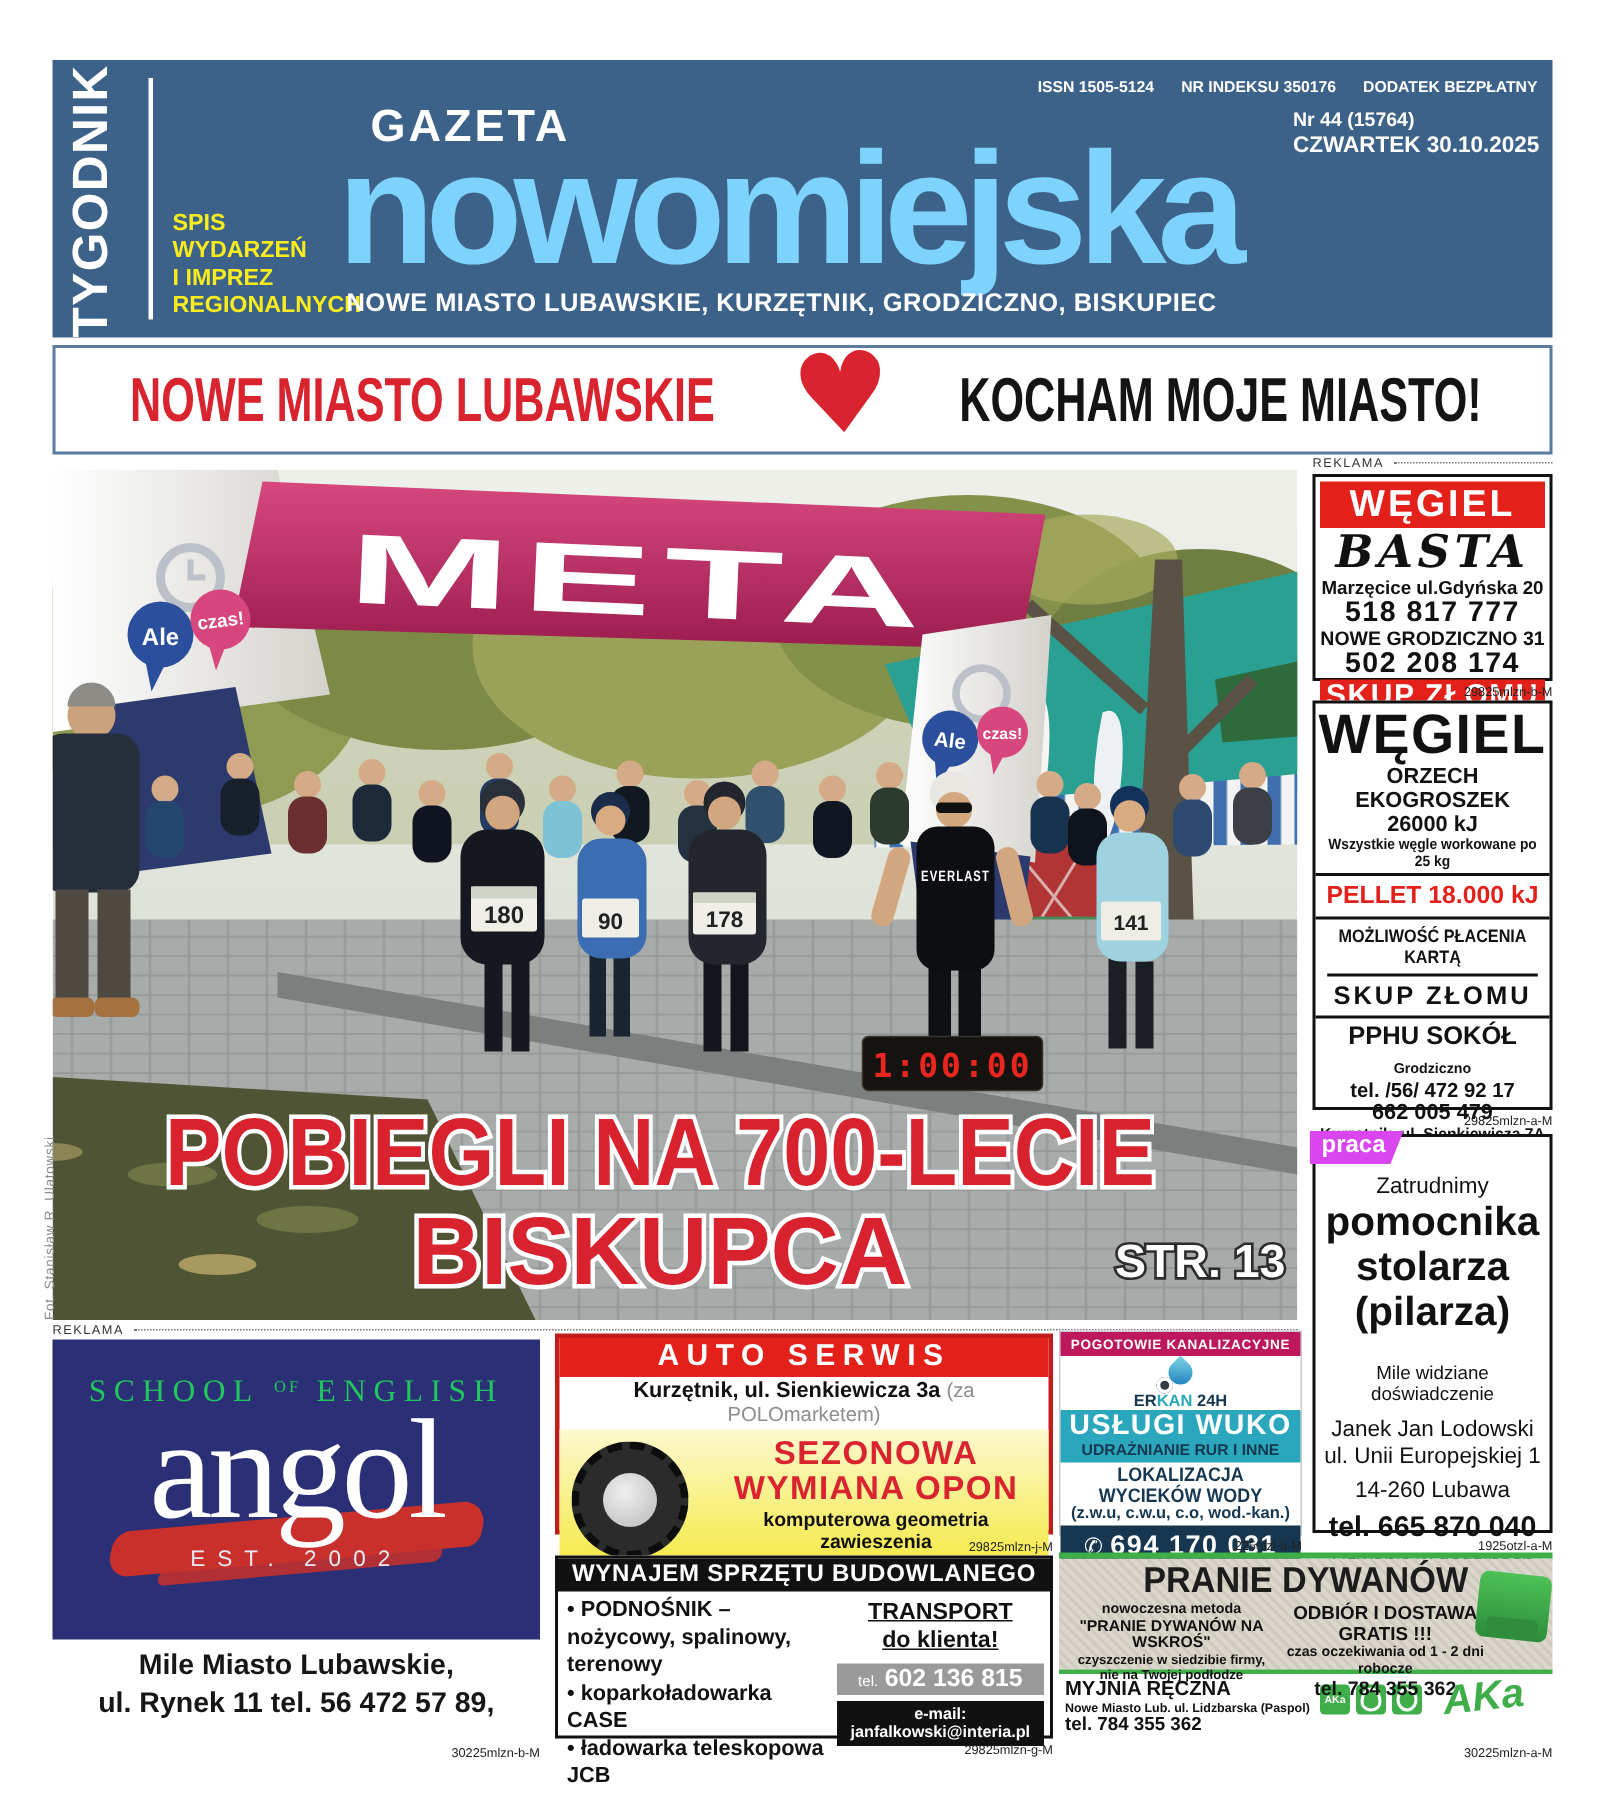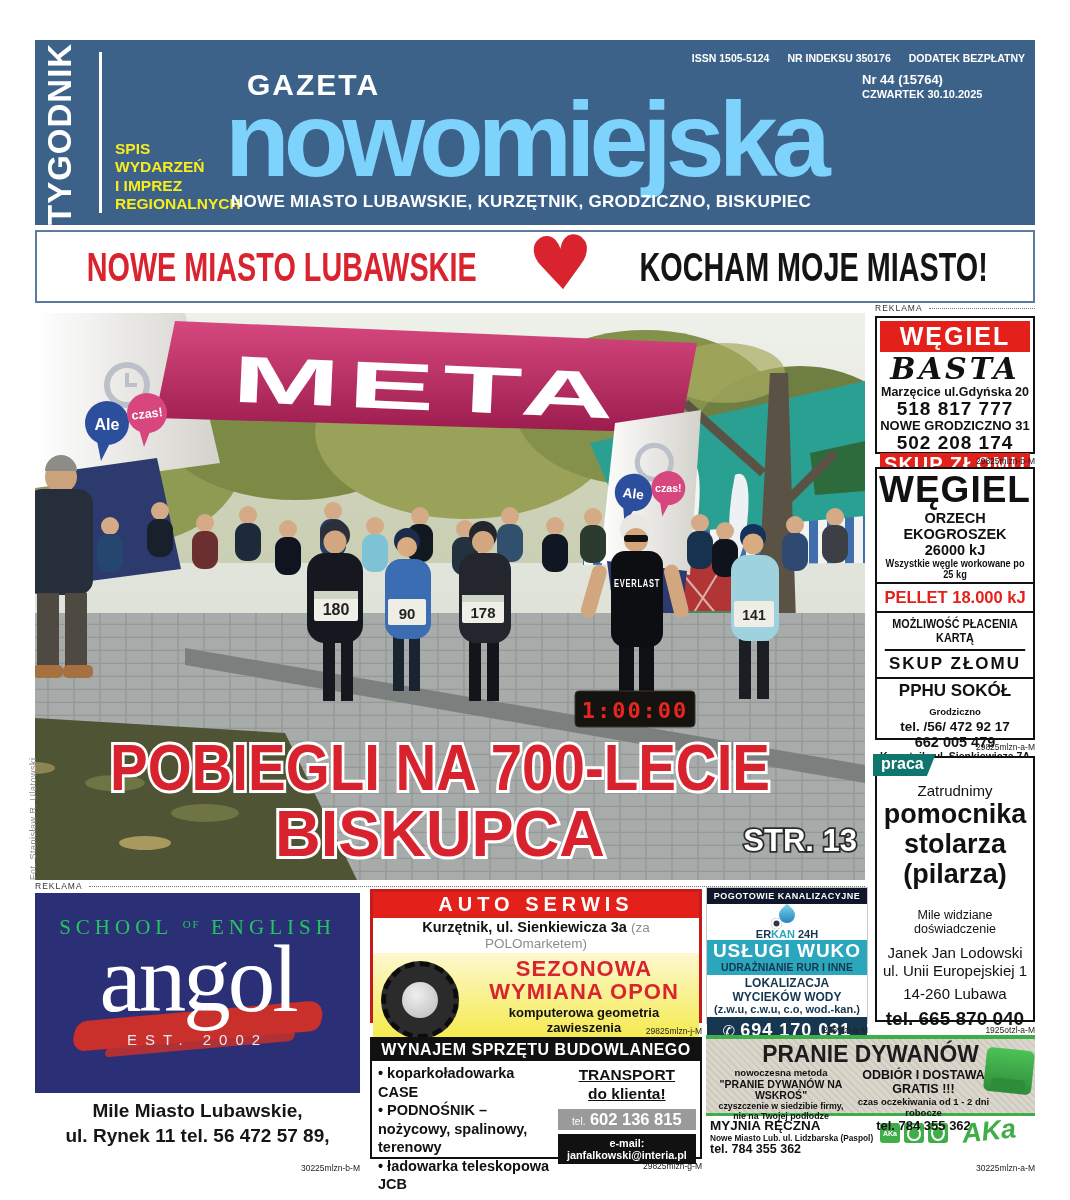--- a/index.html
+++ b/index.html
@@ -14,21 +14,21 @@
     font-size:33px;letter-spacing:1px;}
   .mast-div{left:64px;top:12px;width:3px;height:161px;background:#fff;}
   .cgk{left:80px;top:12px;color:#fff;font-weight:700;font-size:23px;line-height:1.12;}
   .spis{left:80px;top:100px;color:#f8ec1e;font-weight:700;font-size:15.5px;line-height:1.18;}
   .gazeta{left:212px;top:28px;color:#fff;font-weight:700;font-size:30px;letter-spacing:2px;}
   .nmtitle{left:190px;top:46px;color:#7dd3fc;font-weight:700;font-size:106px;letter-spacing:-6px;line-height:1;}
   .msub{left:196px;top:152px;color:#fff;font-weight:700;font-size:17px;letter-spacing:.3px;}
   .issnrow{right:10px;top:12px;color:#fff;font-weight:700;font-size:10.5px;display:flex;gap:18px;}
   .issue{left:827px;top:32px;color:#fff;line-height:1.2;}
   .issue .no{font-size:13px;font-weight:700;}
-  .issue .dt{font-size:11px;font-weight:800;}
+  .issue .dt{font-size:15px;font-weight:800;}
 
   
   .motto{left:35px;top:230px;width:1000px;height:73px;background:#fff;border:2px solid #5b7ba1;
     box-sizing:border-box;display:flex;align-items:center;justify-content:center;}
   .motto .t{display:inline-block;transform:scaleX(.8) scaleY(1.15);font-weight:700;font-size:36px;
     white-space:nowrap;letter-spacing:0;}
   .motto .red{color:#d9232e;}
   .motto .blk{color:#141414;}
   .heart{display:inline-block;color:#d9232e;font-size:74px;line-height:0;margin:0 2px 8px 2px;
     transform:rotate(-4deg);font-family:"DejaVu Sans",sans-serif;}
@@ -74,21 +74,21 @@
   .sokol .firm{font-size:17px;font-weight:800;line-height:1.1;padding-top:3px;}
   .sokol .loc{font-size:9.5px;font-weight:800;}
   .sokol .t1{font-size:13.5px;font-weight:800;}
   .sokol .t2{font-size:14.5px;font-weight:800;}
   .sokol .ad2{font-size:10.5px;font-weight:800;}
   .sokol .www{font-size:14.5px;font-weight:800;}
   .id-sokol{left:875px;top:742px;width:160px;}
 
   .praca{left:875px;top:756px;width:160px;height:266px;border:2px solid #111;background:#fff;
     box-sizing:border-box;text-align:center;padding-top:24px;}
-  .praca-tab{left:873px;top:754px;background:#0f766e;color:#fff;font-weight:700;font-size:16px;
+  .praca-tab{left:873px;top:754px;background:#d946ef;color:#fff;font-weight:700;font-size:16px;
     padding:1px 12px 3px 8px;clip-path:polygon(0 0,100% 0,86% 100%,0 100%);}
   .praca .zat{font-size:15px;}
   .praca .role{font-size:27px;font-weight:800;line-height:1.12;}
   .praca .note{font-size:12.5px;margin-top:18px;}
   .praca .nm{font-size:15px;margin-top:8px;line-height:1.25;}
   .praca .tel{font-size:19px;font-weight:800;margin-top:4px;}
   .praca .hrs{font-size:14px;margin-top:3px;line-height:1.25;}
   .id-praca{left:875px;top:1025px;width:160px;}
 
   
@@ -141,21 +141,21 @@
   .wyn .telbox{background:#9a9a9a;color:#fff;margin-top:6px;padding:1px 2px;}
   .wyn .telbox .sm{font-size:10px;}
   .wyn .telbox .bg{font-size:16.5px;font-weight:800;}
   .wyn .mail{background:#111;color:#fff;font-size:10.8px;font-weight:700;margin-top:4px;
     padding:3px 2px;}
   .id-wyn{left:370px;top:1161px;width:332px;}
 
   
   .erkan{left:706px;top:887px;width:162px;height:137px;background:#fff;border:1px solid #c9c9c9;
     box-sizing:border-box;text-align:center;}
-  .erkan .hdr{background:#0f172a;color:#fff;font-weight:800;font-size:9px;letter-spacing:.5px;
+  .erkan .hdr{background:#be185d;color:#fff;font-weight:800;font-size:9px;letter-spacing:.5px;
     padding:3px 0;}
   .erkan .logo{height:36px;position:relative;}
   .drop{position:absolute;left:50%;top:3px;transform:translateX(-50%) rotate(45deg);
     width:16px;height:16px;border-radius:0 50% 50% 50%;
     background:linear-gradient(135deg,#7fd4e8,#1279b8);}
   .gear{position:absolute;left:calc(50% - 16px);top:14px;width:11px;height:11px;border-radius:50%;
     background:#2f3b46;box-shadow:0 0 0 2.5px #fff inset;}
   .erkan .brandline{position:absolute;left:0;right:0;bottom:0;font-weight:800;font-size:11px;
     color:#16374f;}
   .erkan .kan{color:#2aa7bc;}
@@ -516,22 +516,22 @@
         <div class="tel">tel. kom. 603 78 72 43</div>
       </div>
     </div>
   </div>
   <div class="abs adid id-autos">29825mlzn-j-M</div>
 
   <div class="abs wyn">
     <div class="hdr">WYNAJEM SPRZĘTU BUDOWLANEGO</div>
     <div class="body">
       <ul>
+        <li>PODNOŚNIK – nożycowy, spalinowy, terenowy</li>
         <li>koparkoładowarka CASE</li>
-        <li>PODNOŚNIK – nożycowy, spalinowy, terenowy</li>
         <li>ładowarka teleskopowa JCB</li>
       </ul>
       <div class="right">
         <div class="tr">TRANSPORT</div>
         <div class="tr" style="margin-top:0">do klienta!</div>
         <div class="telbox">
           <span class="sm">tel.</span>
           <span class="bg">602 136 815</span>
         </div>
         <div class="mail">e-mail: janfalkowski@interia.pl</div>

